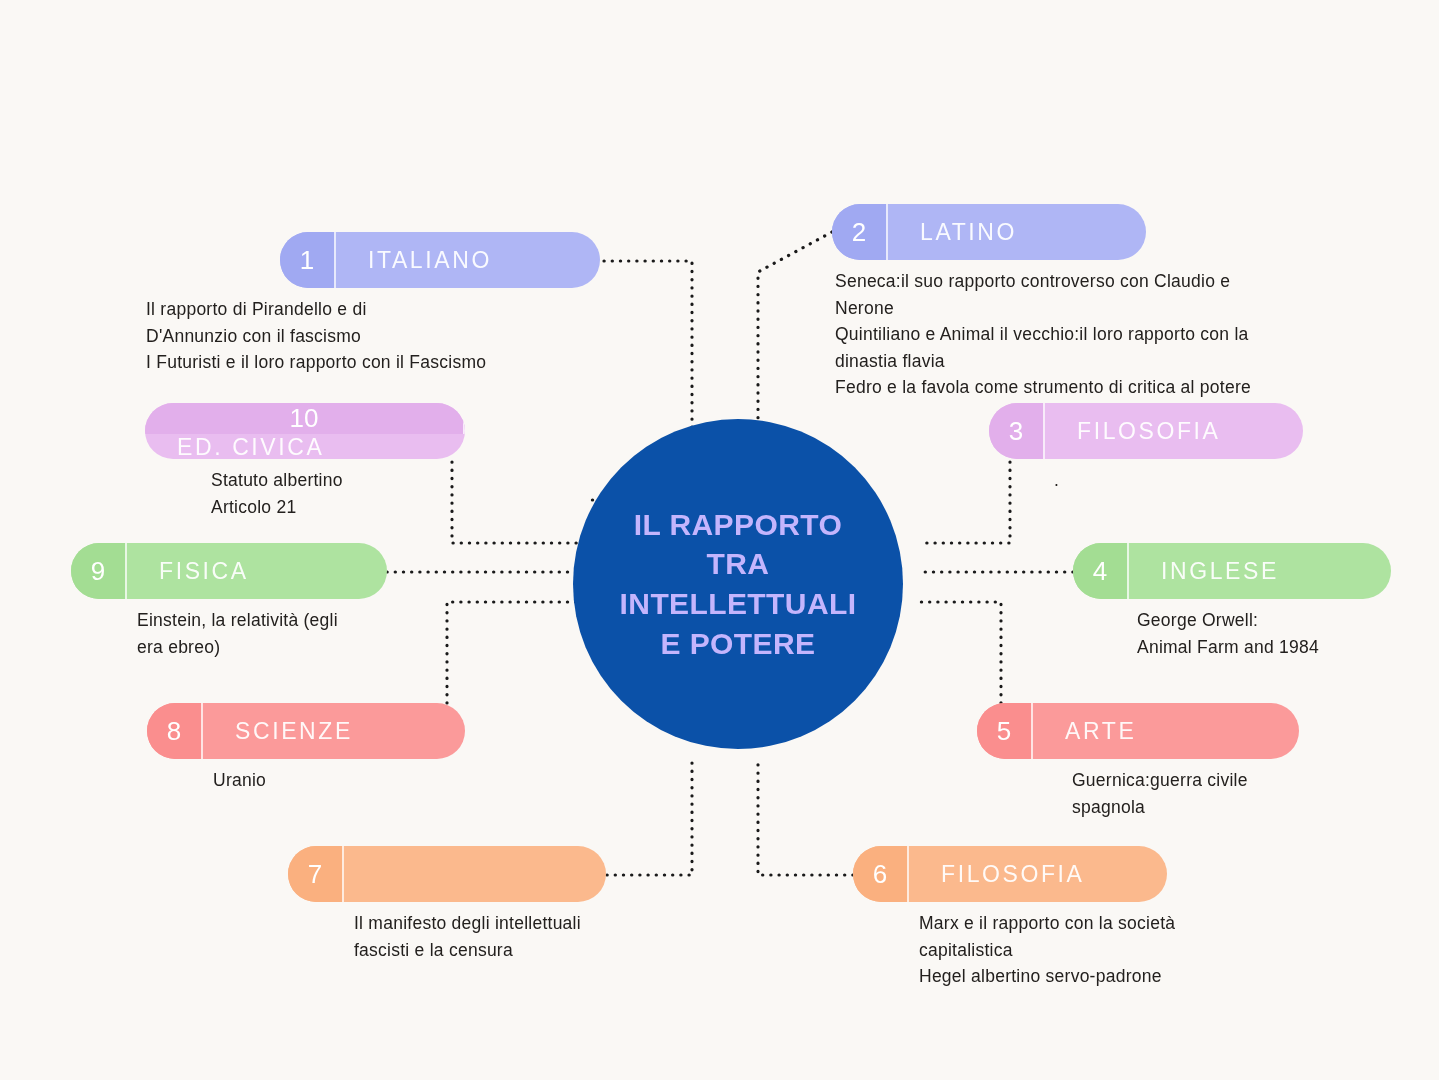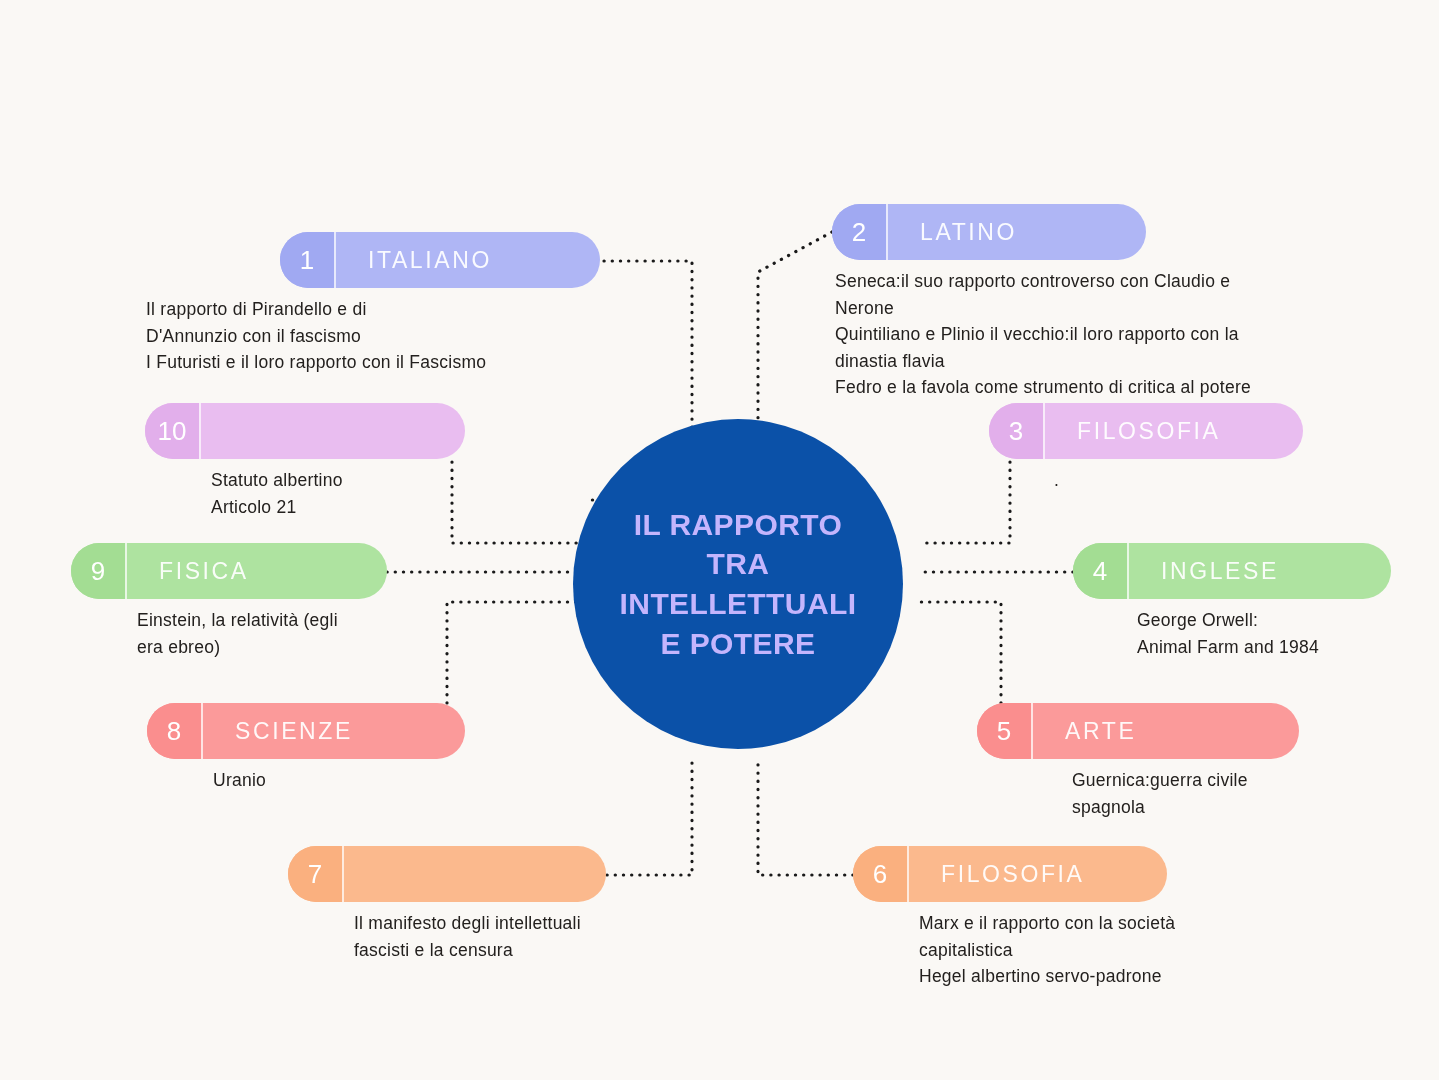--- a/index.html
+++ b/index.html
@@ -169,21 +169,21 @@
 I Futuristi e il loro rapporto con il Fascismo</div>
   </div>
 
   <div class="branch" id="node-2">
     <div class="pill" style="background: rgb(175, 182, 245);">
       <div class="pill-num" style="background: rgb(160, 169, 242);">2</div>
       <div class="pill-label">LATINO</div>
     </div>
     <div class="desc">Seneca:il suo rapporto controverso con Claudio e
 Nerone
-Quintiliano e Plinio il vecchio:il loro rapporto con la
+Quintiliano e Animal il vecchio:il loro rapporto con la
 dinastia flavia
 Fedro e la favola come strumento di critica al potere</div>
   </div>
 
   <div class="branch" id="node-3">
     <div class="pill" style="background: rgb(233, 189, 240);">
       <div class="pill-num" style="background: rgb(226, 175, 235);">3</div>
       <div class="pill-label">FILOSOFIA</div>
     </div>
     <div class="desc">.</div>
@@ -236,20 +236,21 @@
   <div class="branch" id="node-9">
     <div class="pill" style="background: rgb(174, 227, 160);">
       <div class="pill-num" style="background: rgb(163, 221, 147);">9</div>
       <div class="pill-label">FISICA</div>
     </div>
     <div class="desc">Einstein, la relatività (egli
 era ebreo)</div>
   </div>
 
   <div class="branch" id="node-10">
-    <div class="pill" style="background: rgb(233, 189, 240);">
+    <div class="pill" style="background: rgb(233, 189, 240); flex-direction: column;">
       <div class="pill-num" style="background: rgb(226, 175, 235);">10</div>
+      <div class="pill-label">ED. CIVICA</div>
     </div>
     <div class="desc">Statuto albertino
 Articolo 21</div>
   </div>
 
 </div>
 
 </body></html>

